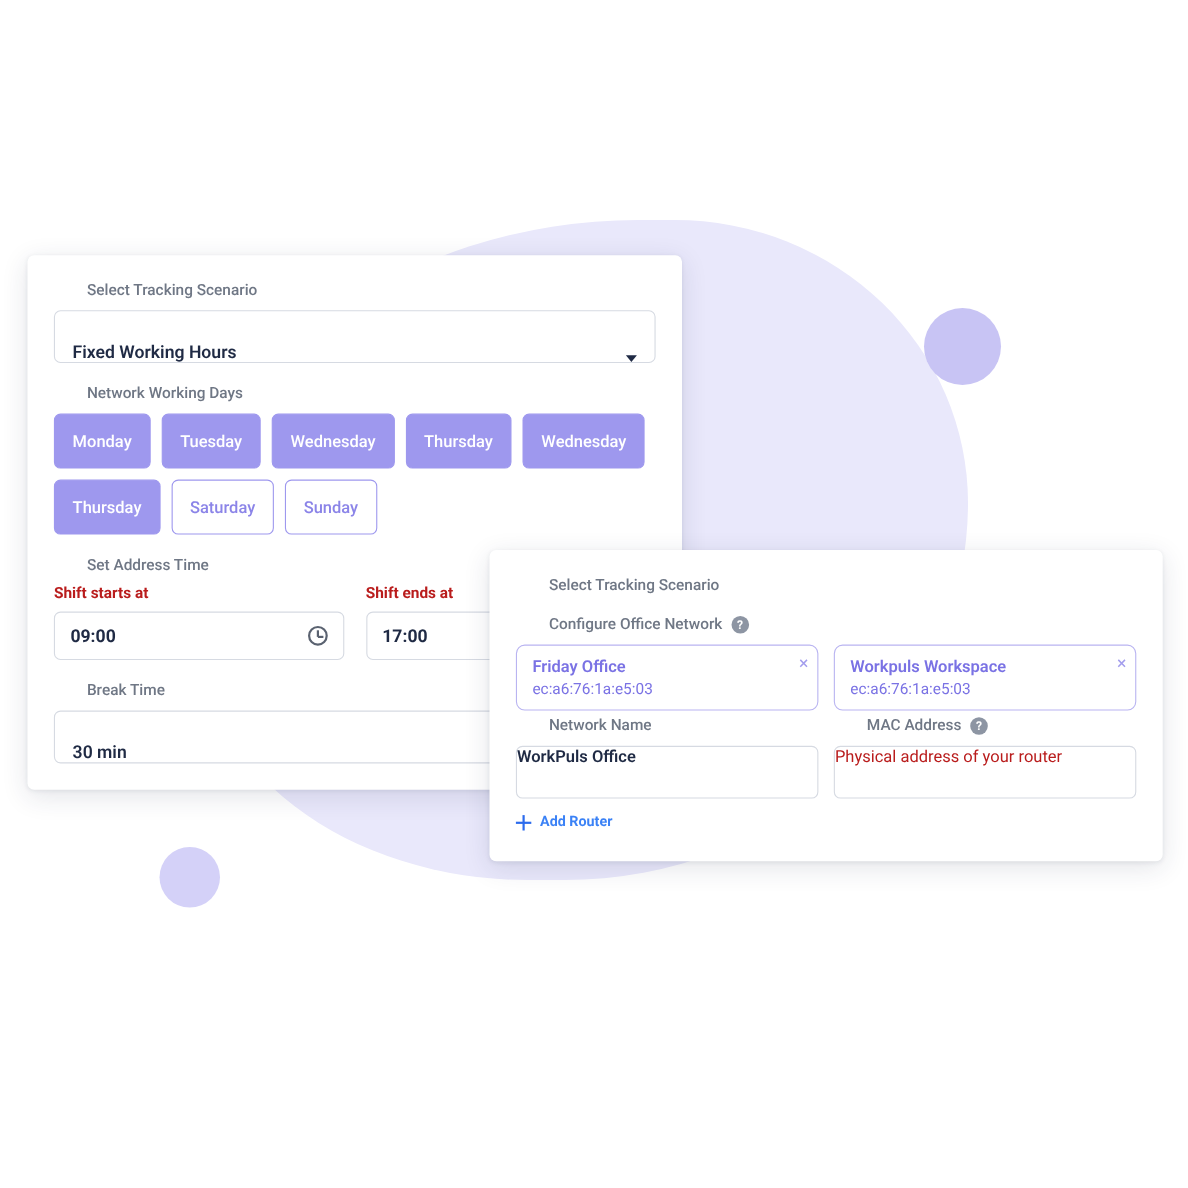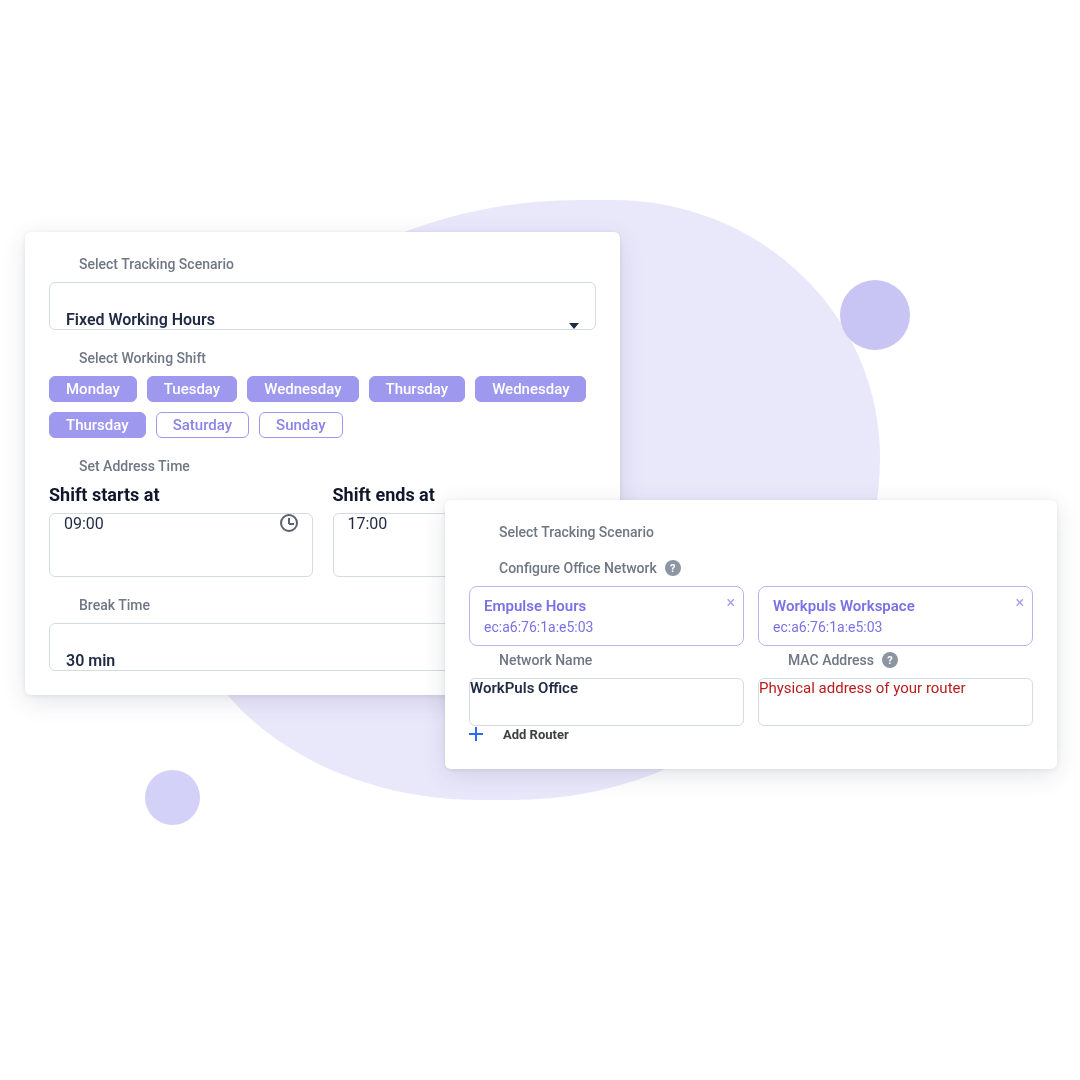--- a/index.html
+++ b/index.html
@@ -65,22 +65,22 @@
     font-size: 14px;
     color: #6f7785;
     font-weight: 500;
     margin-bottom: 10px;
     display: flex;
     align-items: center;
     gap: 8px;
     margin-left: 30px;
   }
   .label-strong {
-    font-size: 18px;
-    color: #0f172a;
+    font-size: 14px;
+    color: #b91c1c;
     font-weight: 700;
     margin-bottom: 8px;
   }
   .select, .input {
     width: 100%;
     height: 48px;
     border: 1px solid #d6dae2;
     border-radius: 6px;
     background: #fff;
     padding: 0 16px;
@@ -91,41 +91,41 @@
     color: #1f2a44;
     font-weight: 600;
   }
   .select .caret {
     border-left: 5px solid transparent;
     border-right: 5px solid transparent;
     border-top: 6px solid #1f2a44;
   }
   .chips { display: flex; flex-wrap: wrap; gap: 10px; margin-bottom: 6px; }
   .chip {
-    padding: 3px 16px;
+    padding: 15px 16px;
     border-radius: 6px;
     font-size: 15px;
     font-weight: 500;
     border: 1.5px solid #9e98ee;
     cursor: pointer;
   }
   .chip.on { background: #9e98ee; color: #fff; border-color: #9e98ee; }
   .chip.off { background: #fff; color: #8b84e8; }
   .row { display: flex; gap: 20px; }
   .col { flex: 1; }
   .time-input {
-    height: 64px;
+    height: 44px;
     border: 1px solid #d6dae2;
     border-radius: 6px;
     display: flex;
-    align-items: flex-start;
+    align-items: center;
     padding: 0 14px;
     justify-content: space-between;
     font-size: 16px;
-    font-weight: 400;
+    font-weight: 700;
     color: #1f2a44;
   }
   .clock-icon {
     width: 18px; height: 18px;
     border: 2px solid #5a6270;
     border-radius: 50%;
     position: relative;
   }
   .clock-icon::before {
     content: "";
@@ -170,24 +170,25 @@
     padding: 0 0;
     font-size: 15px;
     font-weight: 600;
     color: #1f2a44;
     background: #fff;
   }
   .text-input.placeholder { color: #b91c1c; font-weight: 400; }
   .add-link {
     display: inline-flex;
     align-items: center;
-    gap: 20px;
-    color: #404040;
+    gap: 8px;
+    color: #3b82f6;
     font-size: 13px;
     font-weight: 700;
+    margin-top: 14px;
     cursor: pointer;
   }
   .plus-icon {
     width: 14px; height: 14px;
     position: relative;
   }
   .plus-icon::before, .plus-icon::after {
     content: "";
     position: absolute;
     background: #2c6bed;
@@ -214,21 +215,21 @@
 <div class="dot2"></div>
 
 <div class="card card1">
   <div class="label">Select Tracking Scenario</div>
   <div class="select">
     <span>Fixed Working Hours</span>
     <span class="caret"></span>
   </div>
 
   <div class="section">
-    <div class="label">Select Working Shift</div>
+    <div class="label">Network Working Days</div>
     <div class="chips" id="days-container">
         <div class="chip on">Monday</div>
         <div class="chip on">Tuesday</div>
         <div class="chip on">Wednesday</div>
         <div class="chip on">Thursday</div>
         <div class="chip on">Wednesday</div>
         <div class="chip on">Thursday</div>
         <div class="chip off">Saturday</div>
         <div class="chip off">Sunday</div>
       </div>
@@ -266,21 +267,21 @@
   <div class="label">Select Tracking Scenario</div>
 
   <div class="section">
     <div class="label">
       <span>Configure Office Network</span>
       <span class="help-icon">?</span>
     </div>
     <div class="netrow" id="networks-container">
         <div class="netbox">
           <div class="x">×</div>
-          <div class="name">Empulse Hours</div>
+          <div class="name">Friday Office</div>
           <div class="mac">ec:a6:76:1a:e5:03</div>
         </div>
         <div class="netbox">
           <div class="x">×</div>
           <div class="name">Workpuls Workspace</div>
           <div class="mac">ec:a6:76:1a:e5:03</div>
         </div>
       </div>
   </div>
 

